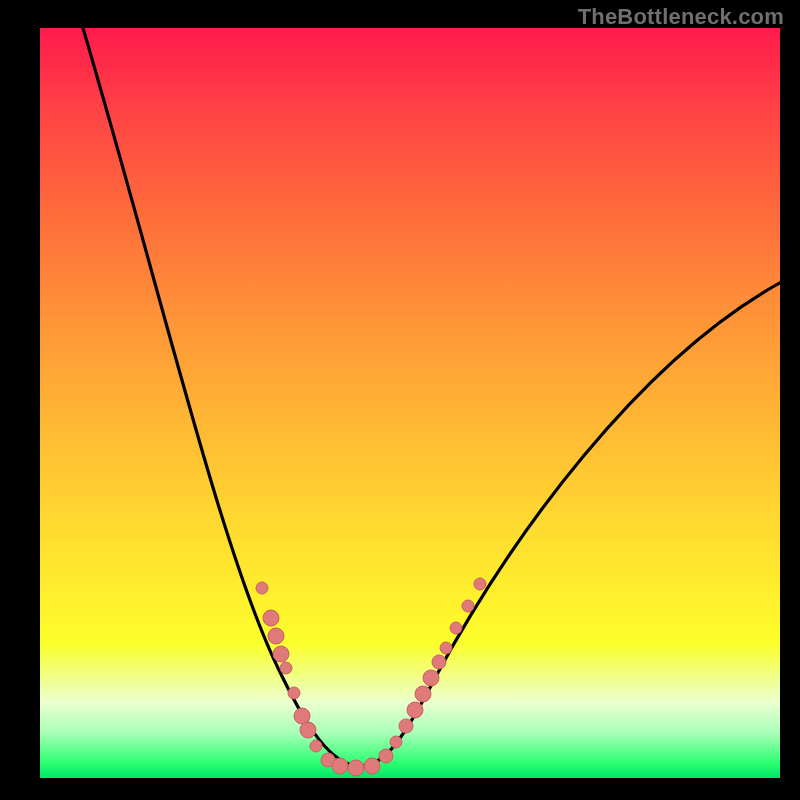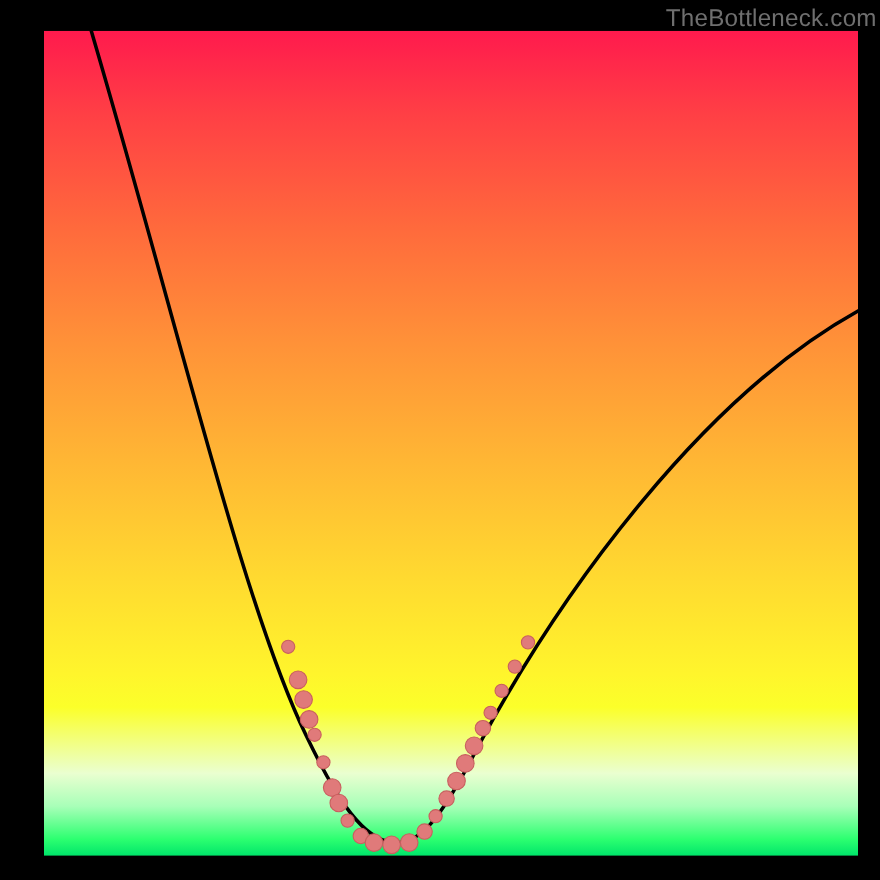--- a/index.html
+++ b/index.html
@@ -45,24 +45,24 @@
       #fbff2a 82%,
       #eaffd0 90%,
       #a8ffb8 94%,
       #2cff70 98%,
       #00e56a 100%
     );
   }
   .watermark {
     position: absolute;
     top: 4px;
-    right: 3px;
+    right: 16px;
     color: #6f6f6f;
     font-size: 22px;
-    font-weight: 400;
+    font-weight: 700;
     letter-spacing: 0.2px;
     user-select: none;
   }
   svg.curve {
     position: absolute;
     left: 0;
     top: 0;
     width: 740px;
     height: 750px;
     overflow: visible;

